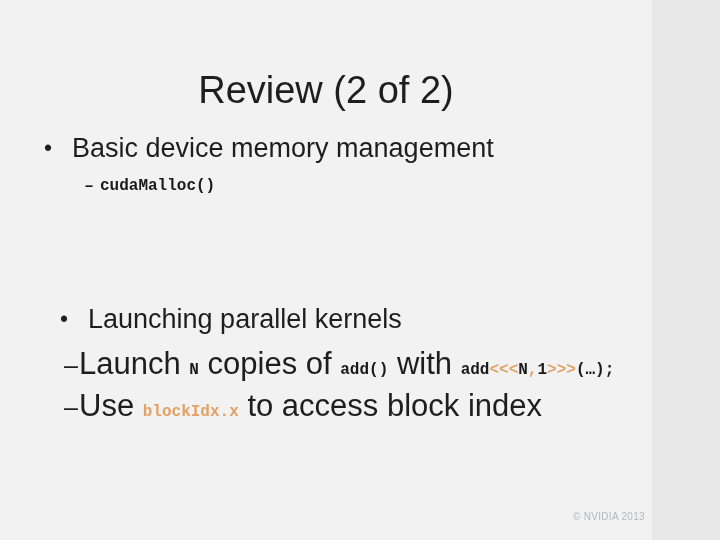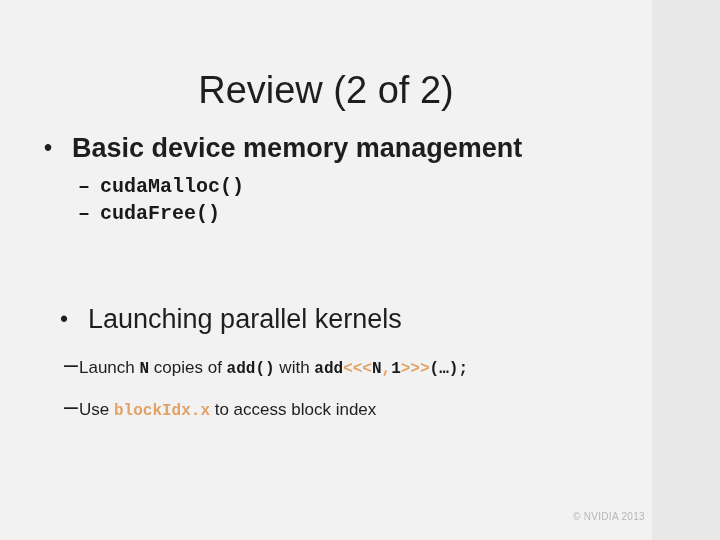--- a/index.html
+++ b/index.html
@@ -27,59 +27,60 @@
     line-height: 46px;
     color: var(--text, #1E1E1E);
   }
   .bullet-line {
     position: absolute;
     left: 44px;
     font-size: 27px;
     line-height: 32px;
     white-space: nowrap;
   }
-  .bullet-line.first  { top: 132px; font-weight: bold; }
+  .bullet-line.first  { top: 132px; }
   .bullet-line.second { top: 303px; margin-left: 16px; }
   .bullet-dot {
     display: inline-block;
     width: 28px;
     font-size: 23px;
     vertical-align: 1px;
   }
   .code-list {
     position: absolute;
     top: 173px;
     left: 78px;
     font-family: "Liberation Mono", "DejaVu Sans Mono", monospace;
     font-weight: bold;
-    font-size: 20px;
+    font-size: 16px;
     line-height: 27px;
     color: var(--code, #1A1A1A);
     white-space: nowrap;
+    text-align: center;
   }
   .code-dash {
     display: inline-block;
     width: 22px;
   }
   .sub-line {
     position: absolute;
     left: 64px;
     font-size: 25px;
     line-height: 30px;
     white-space: nowrap;
   }
   .sub-line.launch { top: 349px; }
   .sub-line.use    { top: 391px; }
   .sub-dash {
     display: inline-block;
     width: 15px;
   }
   .tok-sans {
     font-family: "Liberation Sans", sans-serif;
-    font-size: 17px;
+    font-size: 31px;
     color: var(--text, #1E1E1E);
   }
   .tok-code {
     font-family: "Liberation Mono", "DejaVu Sans Mono", monospace;
     font-weight: bold;
     font-size: 16px;
     color: var(--code, #1A1A1A);
   }
   .tok-accent {
     font-family: "Liberation Mono", "DejaVu Sans Mono", monospace;
@@ -105,23 +106,20 @@
   <h1 class="title">Review (2 of 2)</h1>
 
   <div class="bullet-line first">
     <span class="bullet-dot">•</span><span>Basic device memory management</span>
   </div>
 
   <div class="code-list">
     <div>
       <span class="code-dash">–</span><span>cudaMalloc()</span>
     </div>
-    <div>
-      <span class="code-dash">–</span><span>cudaFree()</span>
-    </div>
   </div>
 
   <div class="bullet-line second">
     <span class="bullet-dot">•</span><span>Launching parallel kernels</span>
   </div>
 
   <div class="sub-line launch">
     <span class="sub-dash">–</span><span><span class="tok-sans">Launch </span><span class="tok-code">N</span><span class="tok-sans"> copies of </span><span class="tok-code">add()</span><span class="tok-sans"> with </span><span class="tok-code">add</span><span class="tok-accent">&lt;&lt;&lt;</span><span class="tok-code">N</span><span class="tok-accent">,</span><span class="tok-code">1</span><span class="tok-accent">&gt;&gt;&gt;</span><span class="tok-code">(…);</span></span>
   </div>
 

